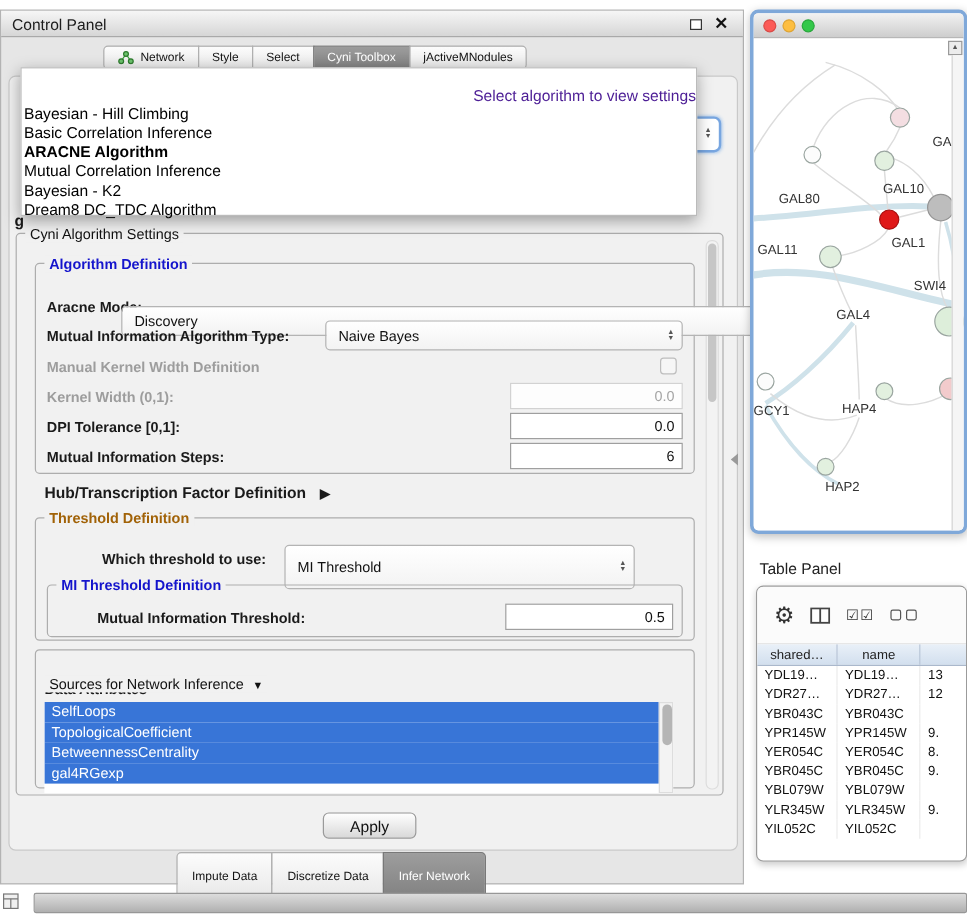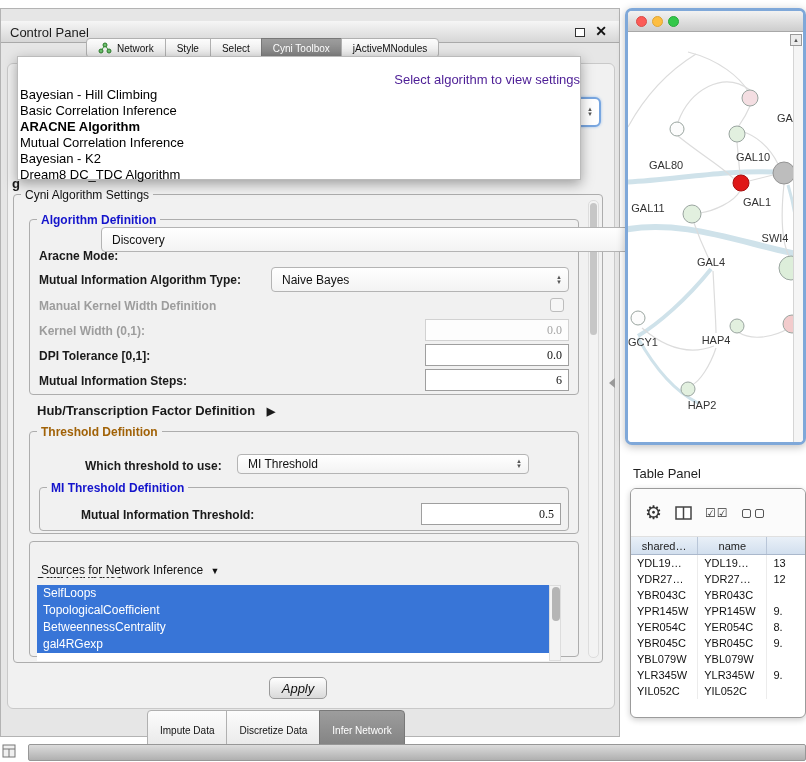--- a/index.html
+++ b/index.html
@@ -3,21 +3,21 @@
 <meta charset="utf-8">
 <style>
   * { margin:0; padding:0; box-sizing:border-box; }
   html,body { width:806px; height:762px; overflow:hidden; background:#fff;
               font-family:"Liberation Sans", sans-serif; }
   #screen { position:relative; width:806px; height:762px; }
 
   
   .cp { position:absolute; left:0; top:8px; width:620px; height:729px;
         background:#e6e6e6; border:1px solid #b3b3b3; }
-  .cp-titlebar { position:absolute; left:0; top:12px; width:100%; height:22px;
+  .cp-titlebar { position:absolute; left:0; top:0; width:100%; height:22px;
         background:linear-gradient(#f6f6f6,#d6d6d6); border-bottom:1px solid #a9a9a9; }
   .cp-title { position:absolute; left:9px; top:4px; font-size:13px; color:#1c1c1c; }
   .float-ico { position:absolute; right:34px; top:7px; width:10px; height:9px;
         border:1.5px solid #333; background:#fff; }
   .close-ico { position:absolute; right:12px; top:2px; font-size:14px; font-weight:bold; color:#111; }
 
   .tabbar { position:absolute; display:flex; }
   .tab { border:1px solid #b0b0b0; margin-left:-1px; padding:3px 11px; font-size:10px;
          background:linear-gradient(#fcfcfc,#e7e7e7); color:#111; display:flex;
          align-items:center; gap:5px; white-space:nowrap; }
@@ -39,21 +39,21 @@
   .plain { font-weight:normal; }
 
   .combo { position:absolute; background:linear-gradient(#ffffff,#f3f3f3);
         border:1px solid #b4b4b4; border-radius:4px; font-size:12px; color:#111;
         display:flex; align-items:center; padding:0 26px 0 10px; }
   .stepper { position:absolute; right:6px; top:50%; transform:translateY(-50%);
         display:flex; flex-direction:column; align-items:center; color:#555; }
   .stepper span { font-size:6px; line-height:5px; }
 
   .field { position:absolute; border:1px solid #9f9f9f; background:#fff; font-size:12px;
-        color:#111; text-align:right; padding:0 6px; font-family:Liberation Serif, serif; }
+        color:#111; text-align:right; padding:0 6px; font-family:Liberation Sans, sans-serif; }
   .field.dis { border-color:#d2d2d2; color:#a5a5a5; background:#fdfdfd; }
 
   .chk { position:absolute; width:14px; height:14px; border:1px solid #bdbdbd;
         border-radius:3px; background:#f6f6f6; }
 
   .scroll-track { position:absolute; background:#f3f3f3; border:1px solid #dddddd; border-radius:5px; }
   .scroll-thumb { position:absolute; background:#c6c6c6; border-radius:5px; }
 
   .attr-list { position:absolute; background:#fff; overflow:hidden; }
   .attr-item { height:17px; line-height:17px; padding-left:6px; font-size:12px;
@@ -179,21 +179,21 @@
     <span class="legend plain" style="left:20px; top:179px; color:#111;">Cyni Algorithm Settings</span>
 
     <div class="scroll-track" style="left:587px; top:191px; width:11px; height:458px;">
       <div class="scroll-thumb" style="left:1px; top:2px; width:7px; height:132px;"></div>
     </div>
 
     <div class="fs" style="left:28px; top:210px; width:550px; height:176px;"></div>
     <span class="legend blue" style="left:36px; top:204px;">Algorithm Definition</span>
 
     <span class="lbl" style="left:38px; top:240px;">Aracne Mode:</span>
-    <div class="combo" style="left:100px; top:218px; width:540px; height:25px;text-align:center;">
+    <div class="combo" style="left:100px; top:246px; width:540px; height:25px;text-align:center;">
       <span>Discovery</span>
       <span class="stepper">
           <span>▲</span>
           <span>▼</span>
         </span>
     </div>
 
     <span class="lbl" style="left:38px; top:264px;">Mutual Information Algorithm Type:</span>
     <div class="combo" style="left:270px; top:258px; width:298px; height:25px;">
       <span>Naive Bayes</span>
@@ -217,21 +217,21 @@
 
     <span class="lbl" style="left:36px; top:394px; font-size:13px;">
       <span>Hub/Transcription Factor Definition</span>
       <span style="margin-left:8px; font-size:11px;">▶</span>
     </span>
 
     <div class="fs" style="left:28px; top:422px; width:550px; height:103px;"></div>
     <span class="legend green" style="left:36px; top:416px;">Threshold Definition</span>
 
     <span class="lbl" style="left:84px; top:450px;">Which threshold to use:</span>
-    <div class="combo" style="left:236px; top:445px; width:292px; height:20px;">
+    <div class="combo" style="left:236px; top:445px; width:292px; height:37px;">
       <span>MI Threshold</span>
       <span class="stepper">
           <span>▲</span>
           <span>▼</span>
         </span>
     </div>
 
     <div class="fs" style="left:38px; top:478px; width:530px; height:44px;"></div>
     <span class="legend blue" style="left:46px; top:472px;">MI Threshold Definition</span>
 
@@ -249,21 +249,21 @@
     <div class="attr-list" style="left:36px; top:576px; width:524px; height:76px;">
       <div class="attr-item">SelfLoops</div>
       <div class="attr-item">TopologicalCoefficient</div>
       <div class="attr-item">BetweennessCentrality</div>
       <div class="attr-item">gal4RGexp</div>
       <div class="scroll-track" style="right:0; top:0; width:12px; height:76px; border-radius:0;">
         <div class="scroll-thumb" style="left:2px; top:1px; width:8px; height:34px; background:#b5b5b5;"></div>
       </div>
     </div>
 
-    <div class="btn" style="left:268px; top:668px; width:58px; height:22px;font-style:italic;">
+    <div class="btn" style="left:268px; top:668px; width:78px; height:22px;">
       <span>Apply</span>
     </div>
 
     <div class="tabbar" style="left:147px; top:701px;">
       <div class="tab" style="padding:14px 12px;">
         <span>Impute Data</span>
       </div>
       <div class="tab" style="padding:2px 12px;">
         <span>Discretize Data</span>
       </div>

